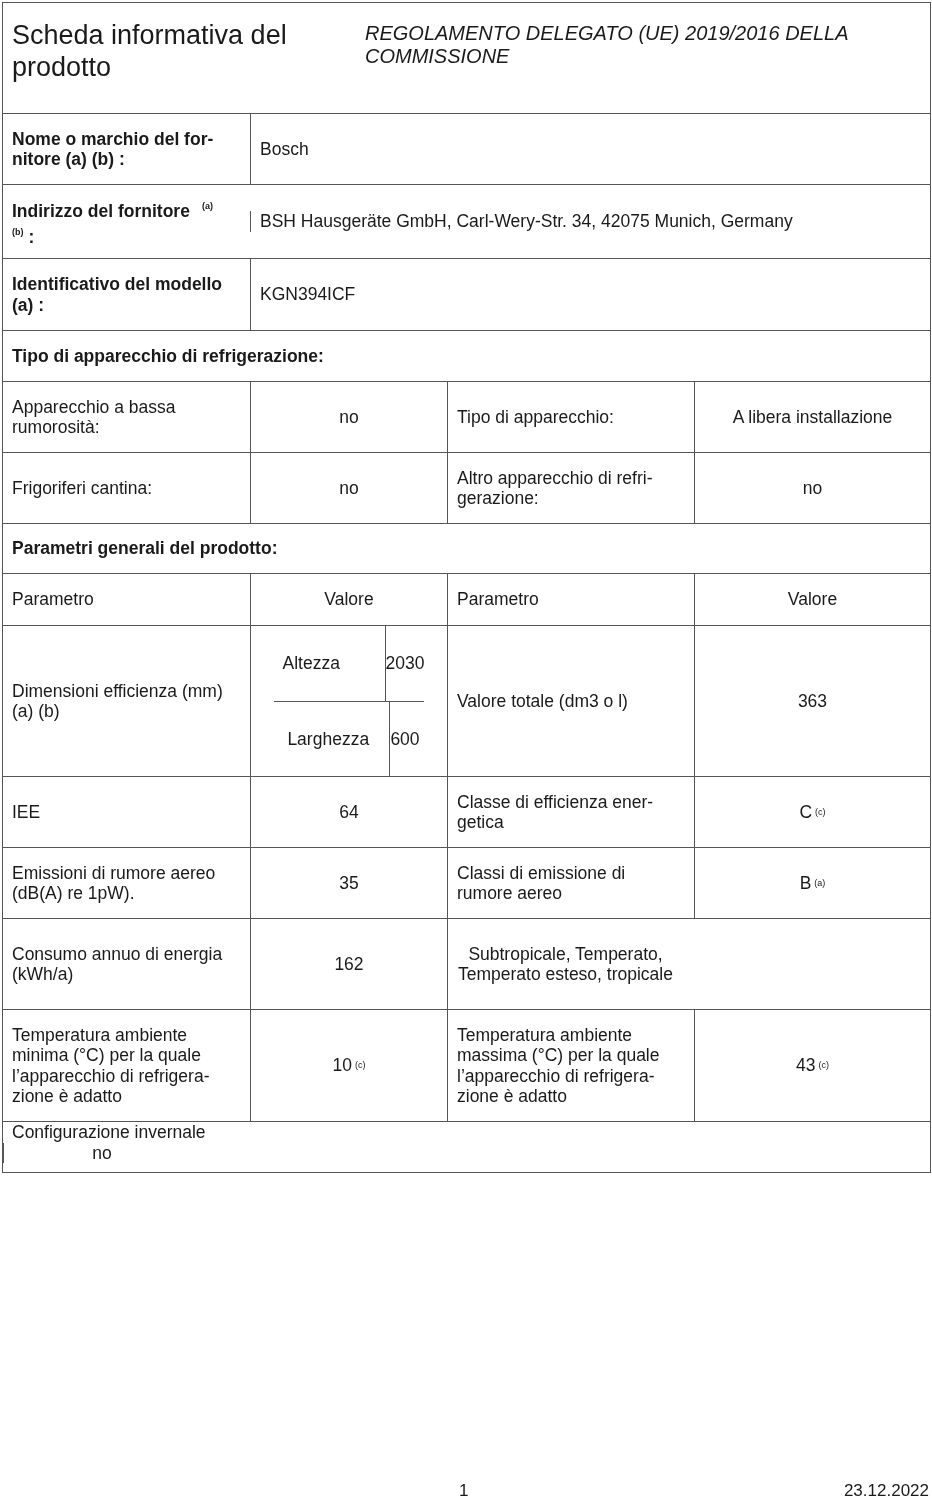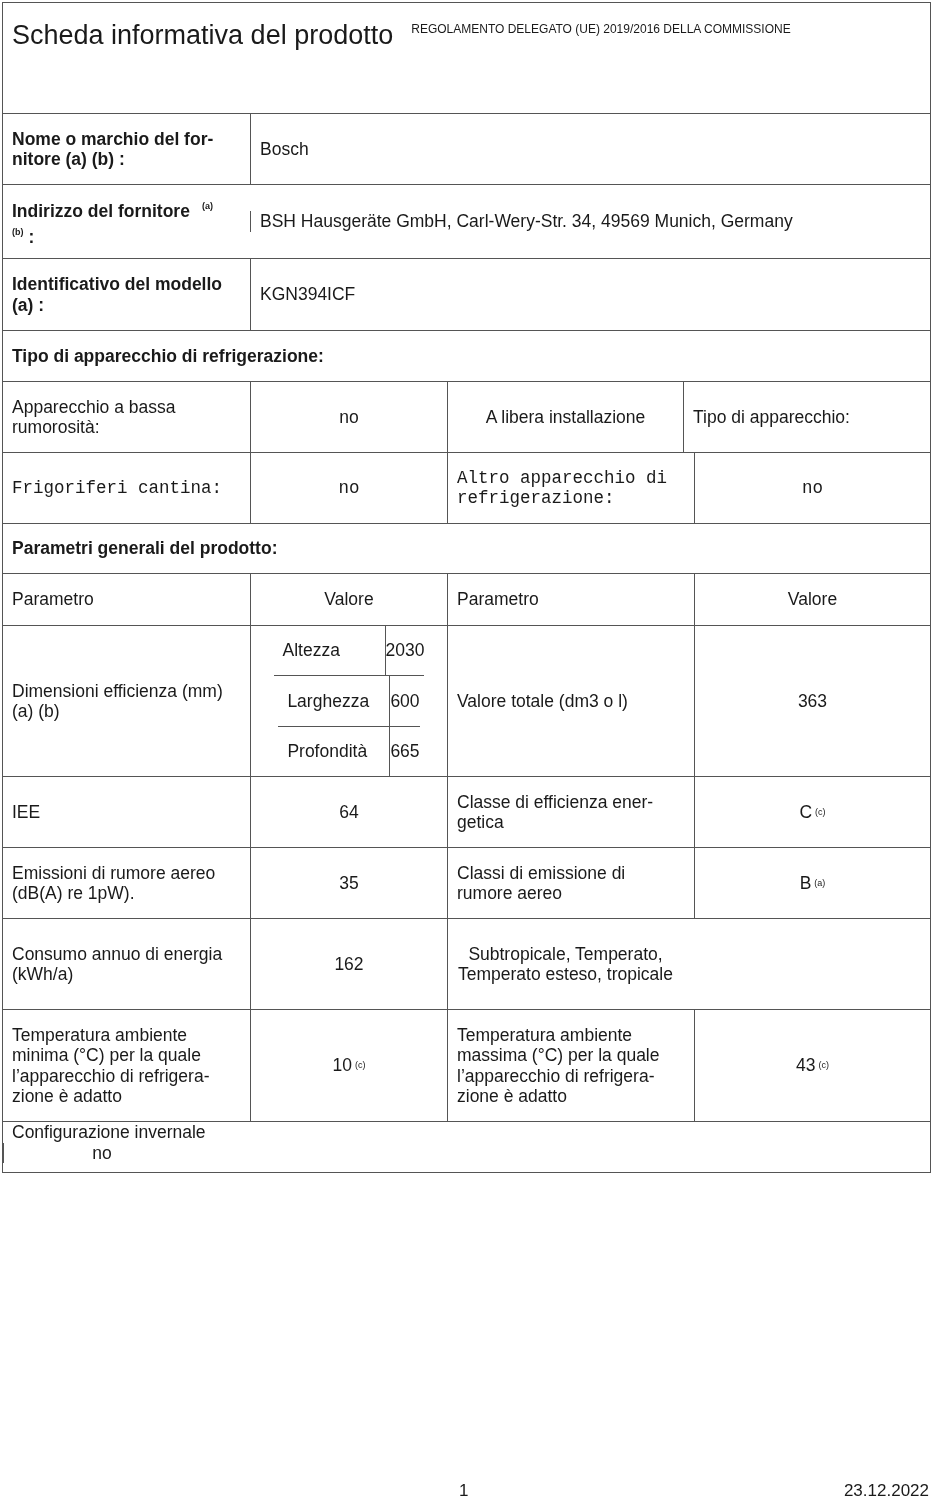--- a/index.html
+++ b/index.html
@@ -10,21 +10,21 @@
   .cell + .cell { border-left:1px solid #555; }
   .c1 { width:247px; }
   .c2 { width:197px; justify-content:center; text-align:center; }
   .c3 { width:247px; }
   .c4 { width:236px; justify-content:center; text-align:center; }
   .wide { width:678px; }
   .full { width:927px; }
   .bold { font-weight:bold; }
   .title-row { height:111px; flex-direction:row; align-items:flex-start; }
   .title { font-size:27px; font-weight:normal; padding:16px 9px 0 9px; line-height:32px; }
-  .subtitle { font-size:12px; padding:19px 9px 0 9px; }
+  .subtitle { font-size:20px; padding:19px 9px 0 9px;font-style:italic; }
   sup { font-size:9px; vertical-align:8px; margin-left:3px; }
   .subgrid { width:197px; display:flex; flex-direction:column; padding:0; }
   .subrow { display:flex; flex:1; border-bottom:1px solid #555; }
   .subrow:last-child { border-bottom:none; }
   .subrow .lab { width:112px; padding:0 9px; display:flex; align-items:center; border-right:1px solid #555; box-sizing:border-box; }
   .subrow .val { flex:1; display:flex; align-items:center; justify-content:center; }
   .footer-page { position:absolute; left:459px; top:1481px; font-size:17px; }
   .footer-date { position:absolute; right:3px; top:1481px; font-size:17px; }
 </style>
 </head>
@@ -42,40 +42,40 @@
     <div class="cell wide">Bosch</div>
   </div>
 
   <div class="row" style="height:74px;align-items:center;">
     <div class="cell c1 bold">
       <div>
         <span>Indirizzo del fornitore</span><sup style="margin-left:12px;">(a)</sup><br>
         <sup style="margin-left:0;">(b)</sup> <span>:</span>
       </div>
     </div>
-    <div class="cell wide">BSH Hausgeräte GmbH, Carl-Wery-Str. 34, 49569 Munich, Germany</div>
+    <div class="cell wide">BSH Hausgeräte GmbH, Carl-Wery-Str. 34, 42075 Munich, Germany</div>
   </div>
 
   <div class="row" style="height:72px;">
     <div class="cell c1 bold">Identificativo del modello (a) :</div>
     <div class="cell wide">KGN394ICF</div>
   </div>
 
   <div class="row" style="height:51px;">
     <div class="cell full bold">Tipo di apparecchio di refrigerazione:</div>
   </div>
 
   <div class="row" style="height:71px;">
     <div class="cell c1">Apparecchio a bassa rumorosità:</div>
     <div class="cell c2">no</div>
+    <div class="cell c3">Tipo di apparecchio:</div>
     <div class="cell c4">A libera installazione</div>
-    <div class="cell c3">Tipo di apparecchio:</div>
   </div>
 
-  <div class="row" style="height:71px;font-family:Liberation Mono, monospace;">
+  <div class="row" style="height:71px;">
     <div class="cell c1">Frigoriferi cantina:</div>
     <div class="cell c2">no</div>
     <div class="cell c3">Altro apparecchio di refri­gerazione:</div>
     <div class="cell c4">no</div>
   </div>
 
   <div class="row" style="height:50px;">
     <div class="cell full bold">Parametri generali del prodotto:</div>
   </div>
 
@@ -89,24 +89,20 @@
   <div class="row" style="height:151px;">
     <div class="cell c1">Dimensioni efficienza (mm) (a) (b)</div>
     <div class="cell subgrid">
       <div class="subrow">
         <div class="lab">Altezza</div>
         <div class="val">2030</div>
       </div>
       <div class="subrow">
         <div class="lab">Larghezza</div>
         <div class="val">600</div>
-      </div>
-      <div class="subrow">
-        <div class="lab">Profondità</div>
-        <div class="val">665</div>
       </div>
     </div>
     <div class="cell c3">Valore totale (dm3 o l)</div>
     <div class="cell c4">363</div>
   </div>
 
   <div class="row" style="height:71px;">
     <div class="cell c1">IEE</div>
     <div class="cell c2">64</div>
     <div class="cell c3">Classe di efficienza ener­getica</div>

